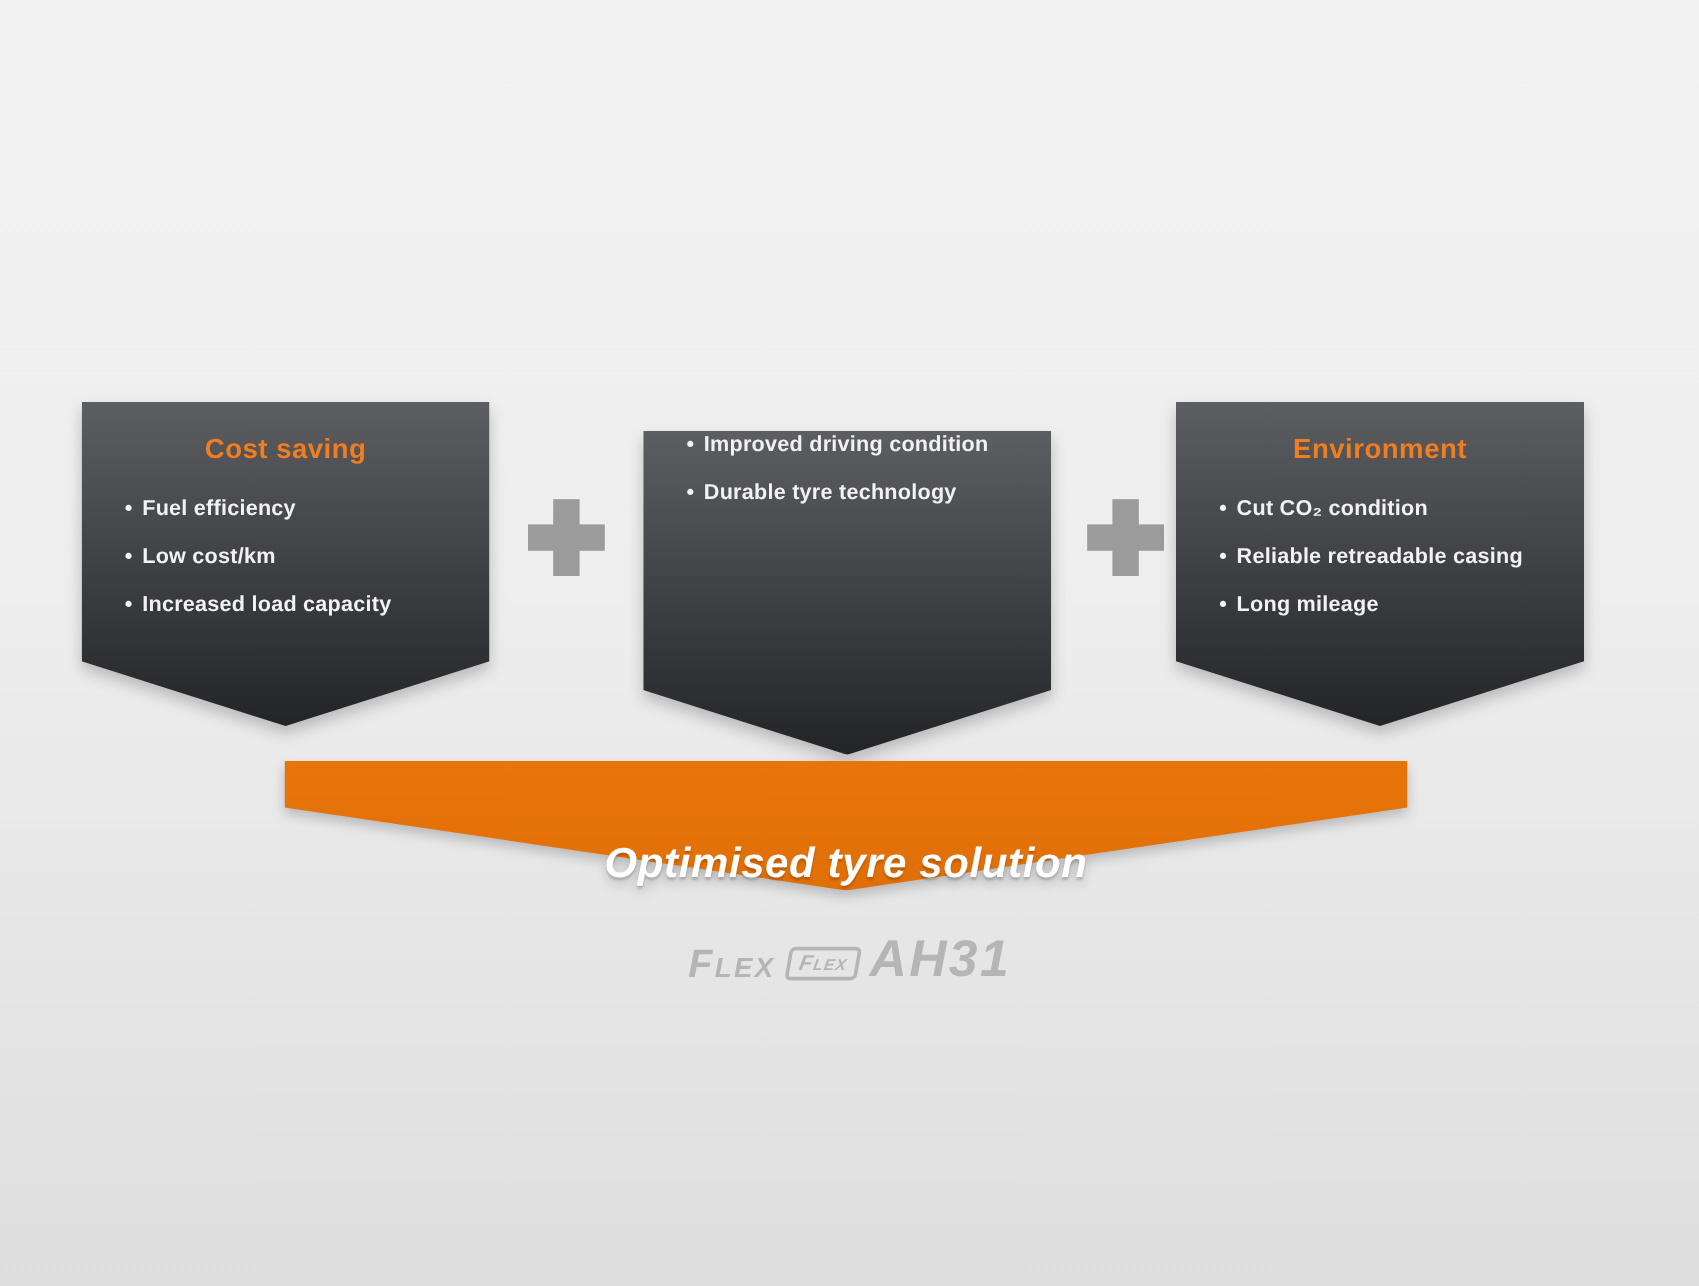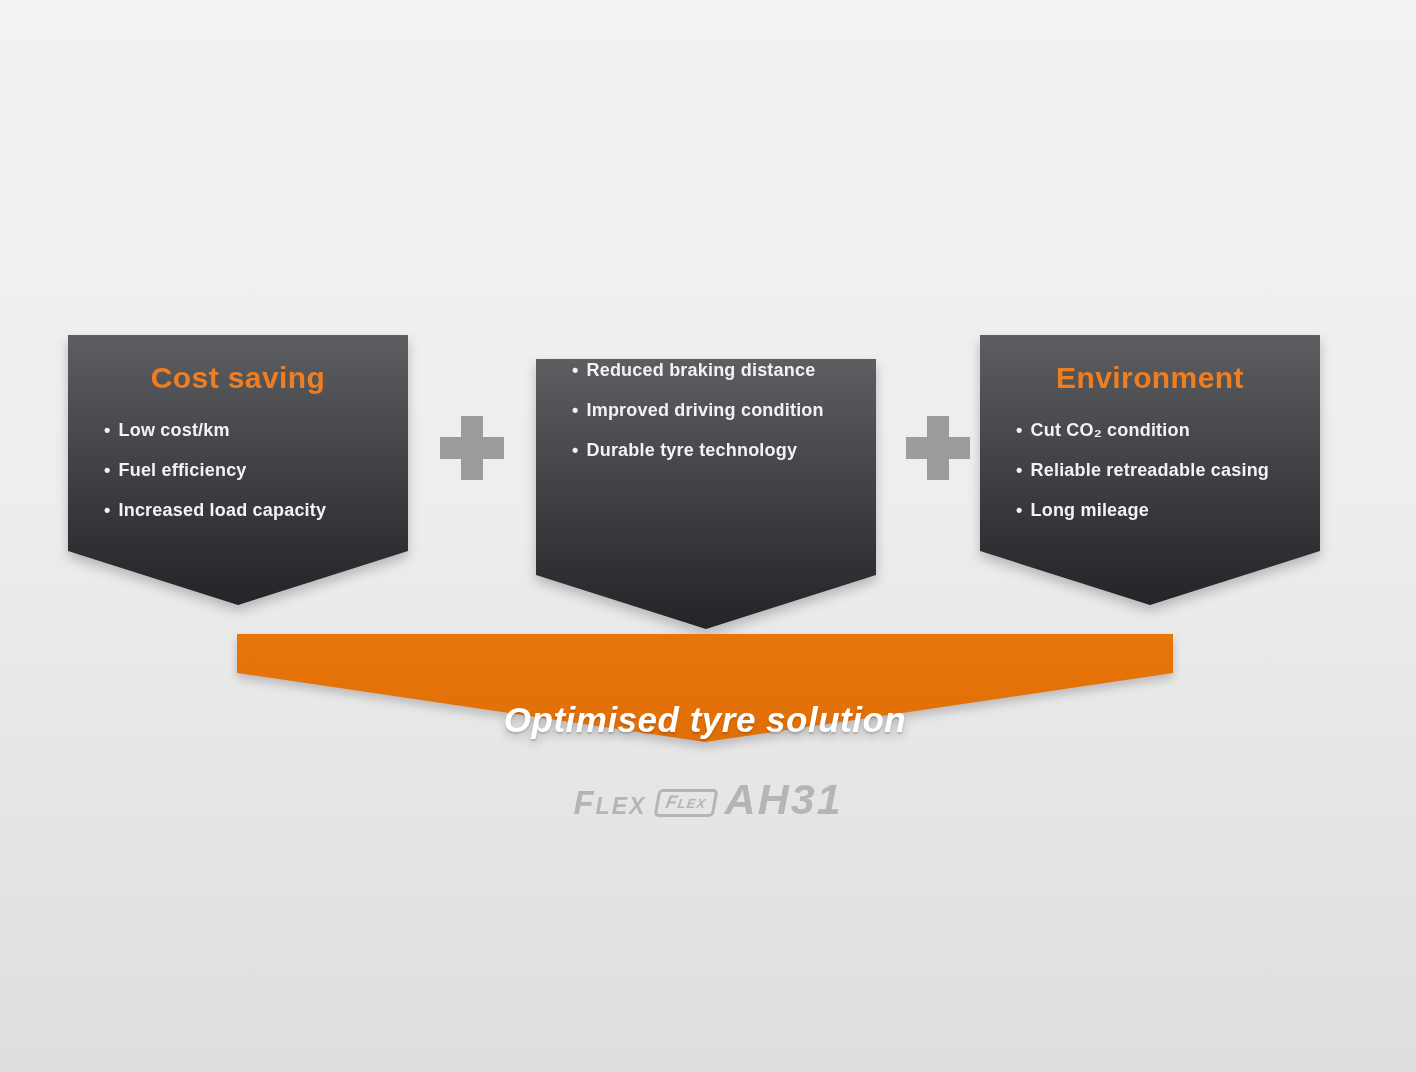--- a/index.html
+++ b/index.html
@@ -29,21 +29,21 @@
     background: linear-gradient(180deg,
       var(--panel_top,#5c5e61) 0%,
       var(--panel_mid,#3c3e41) 55%,
       var(--panel_bottom,#232427) 100%);
     box-sizing:border-box;
   }
   .panel-title {
     margin:0; padding-top:26px;
     text-align:center;
     color: var(--accent_orange,#ef7d21);
-    font-size:30px; font-weight:bold; letter-spacing:0.4px;
+    font-size:23px; font-weight:bold; letter-spacing:0.4px;
   }
   .bullet-list {
     list-style:none;
     margin:24px 0 0 0;
     padding:0 8px 0 36px;
   }
   .bullet-list li {
     color: var(--bullet_text,#f2f2f2);
     font-size:18px; font-weight:bold;
     line-height:22px; letter-spacing:0.2px;
@@ -117,40 +117,37 @@
 </head>
 <body>
 
 <div class="stage">
 
   <div class="panel-wrap p1">
     <div class="panel">
       <h2 class="panel-title">Cost saving</h2>
       <ul class="bullet-list">
         <li>
-          <span class="bullet-dot">•</span><span>Low cost/km</span>
+          <span class="bullet-dot">•</span><span>Fuel efficiency</span>
         </li>
         <li>
-          <span class="bullet-dot">•</span><span>Fuel efficiency</span>
+          <span class="bullet-dot">•</span><span>Low cost/km</span>
         </li>
         <li>
           <span class="bullet-dot">•</span><span>Increased load capacity</span>
         </li>
       </ul>
     </div>
   </div>
 
   <div class="plus first"></div>
 
   <div class="panel-wrap p2">
     <div class="panel">
       <ul class="bullet-list">
-        <li>
-          <span class="bullet-dot">•</span><span>Reduced braking distance</span>
-        </li>
         <li>
           <span class="bullet-dot">•</span><span>Improved driving condition</span>
         </li>
         <li>
           <span class="bullet-dot">•</span><span>Durable tyre technology</span>
         </li>
       </ul>
     </div>
   </div>
 

